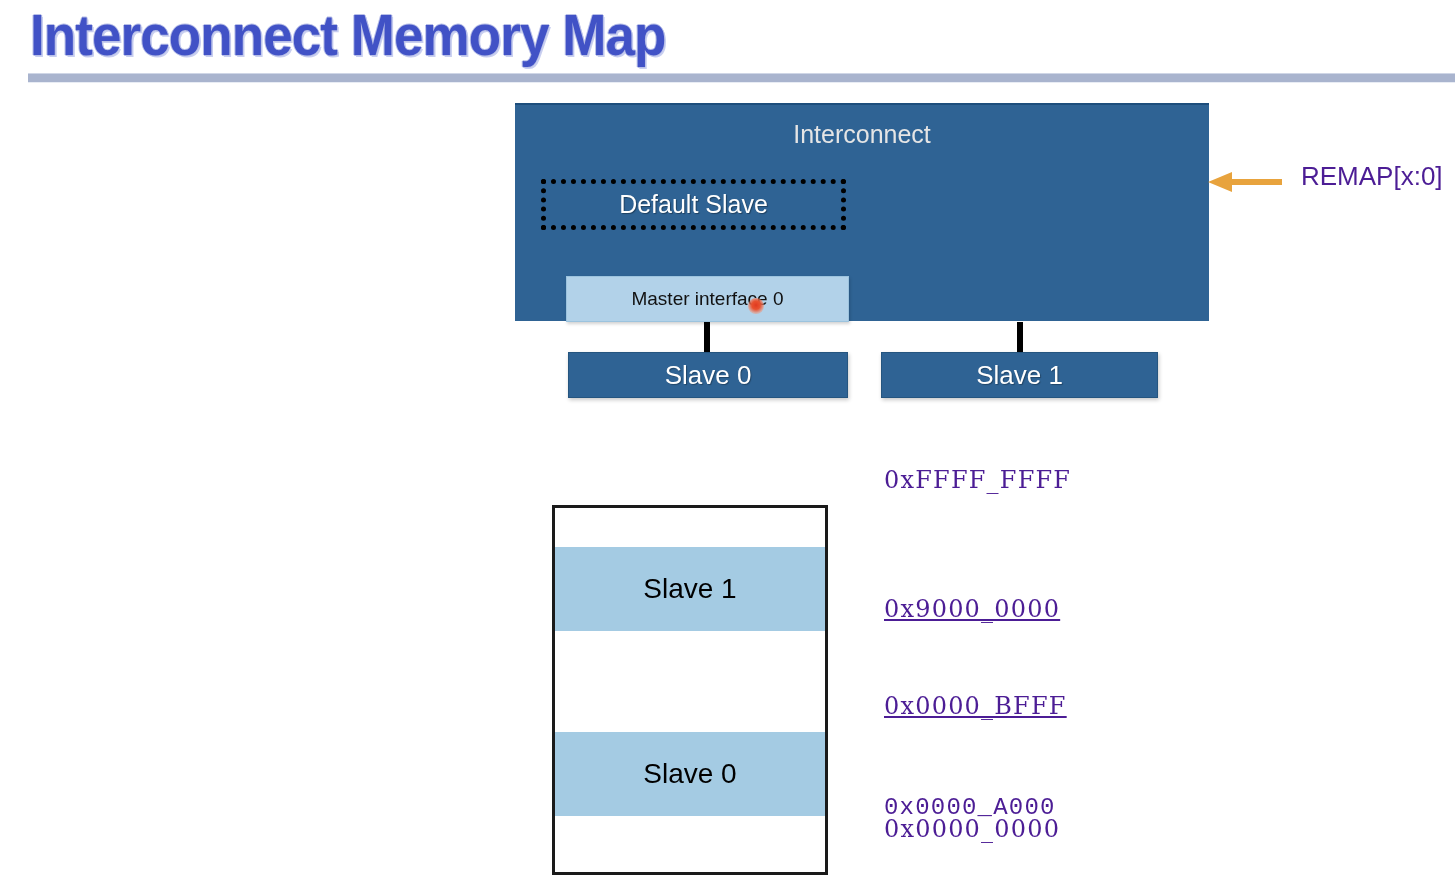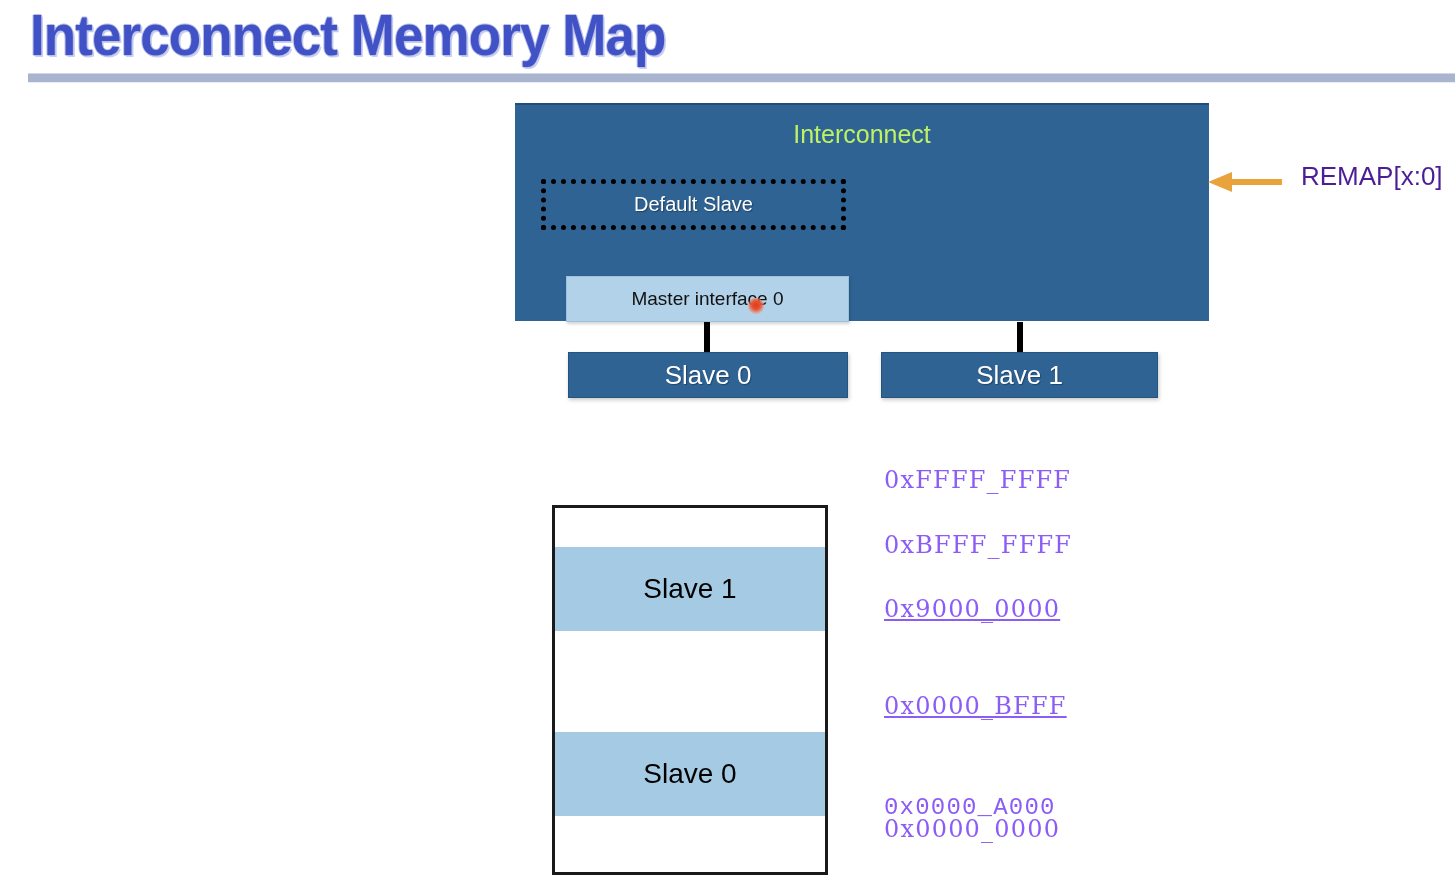--- a/index.html
+++ b/index.html
@@ -58,39 +58,39 @@
     height: 216px;
     background: #2f6394;
     border-top: 2px solid #1d4e7c;
   }
   .interconnect-label {
     position: absolute;
     left: 0;
     top: 15px;
     width: 694px;
     text-align: center;
-    color: #bef264;
+    color: #e5e5e5;
     font-size: 25px;
     font-family: "Liberation Sans", sans-serif;
   }
   .default-slave-box {
     position: absolute;
     left: 541px;
     top: 179px;
     width: 305px;
     height: 51px;
     border: 5px dotted #000000;
     box-sizing: border-box;
     display: flex;
     align-items: center;
     justify-content: center;
   }
   .default-slave-label {
     color: #ffffff;
-    font-size: 20px;
+    font-size: 25px;
     font-family: "Liberation Sans", sans-serif;
     text-shadow: 1px 1px 1px rgba(0,0,0,0.35);
   }
 
   
   .master-iface {
     position: absolute;
     height: 46px;
     background: #b2d2e9;
     border: 1px solid #9cc3de;
@@ -188,21 +188,21 @@
   }
   #memmap-region-slave1 { top: 547px; height: 84px; }
   #memmap-region-slave0 { top: 732px; height: 84px; }
 
   .addr-label {
     position: absolute;
     left: 884px;
     font-family: "DejaVu Serif", "Liberation Serif", serif;
     font-size: 24px;
     letter-spacing: 1.2px;
-    color: #8b5cf6;
+    color: #4c1d95;
     white-space: nowrap;
   }
 </style>
 </head>
 <body>
 
 <div id="slide">
 
   <div class="slide-title">Interconnect Memory Map</div>
   <div class="title-rule"></div>
@@ -228,19 +228,18 @@
   <svg class="remap-arrow" viewBox="0 0 78 24">
     <path d="M 78 9 L 28 9 L 28 2 L 4 12 L 28 22 L 28 15 L 78 15 Z" fill="#e8a33d"></path>
   </svg>
   <div class="remap-label">REMAP[x:0]</div>
 
   <div class="memmap-box"></div>
   <div class="memmap-region" id="memmap-region-slave1">Slave 1</div>
   <div class="memmap-region" id="memmap-region-slave0">Slave 0</div>
 
   <div class="addr-label" style="top:466px;">0xFFFF_FFFF</div>
-  <div class="addr-label" style="top:531px;">0xBFFF_FFFF</div>
   <div class="addr-label" style="top:595px;text-decoration:underline;">0x9000_0000</div>
   <div class="addr-label" style="top:692px;text-decoration:underline;">0x0000_BFFF</div>
   <div class="addr-label" style="top:794px;font-family:Liberation Mono, monospace;">0x0000_A000</div>
   <div class="addr-label" style="top:815px;">0x0000_0000</div>
 
 </div>
 
 </body></html>

